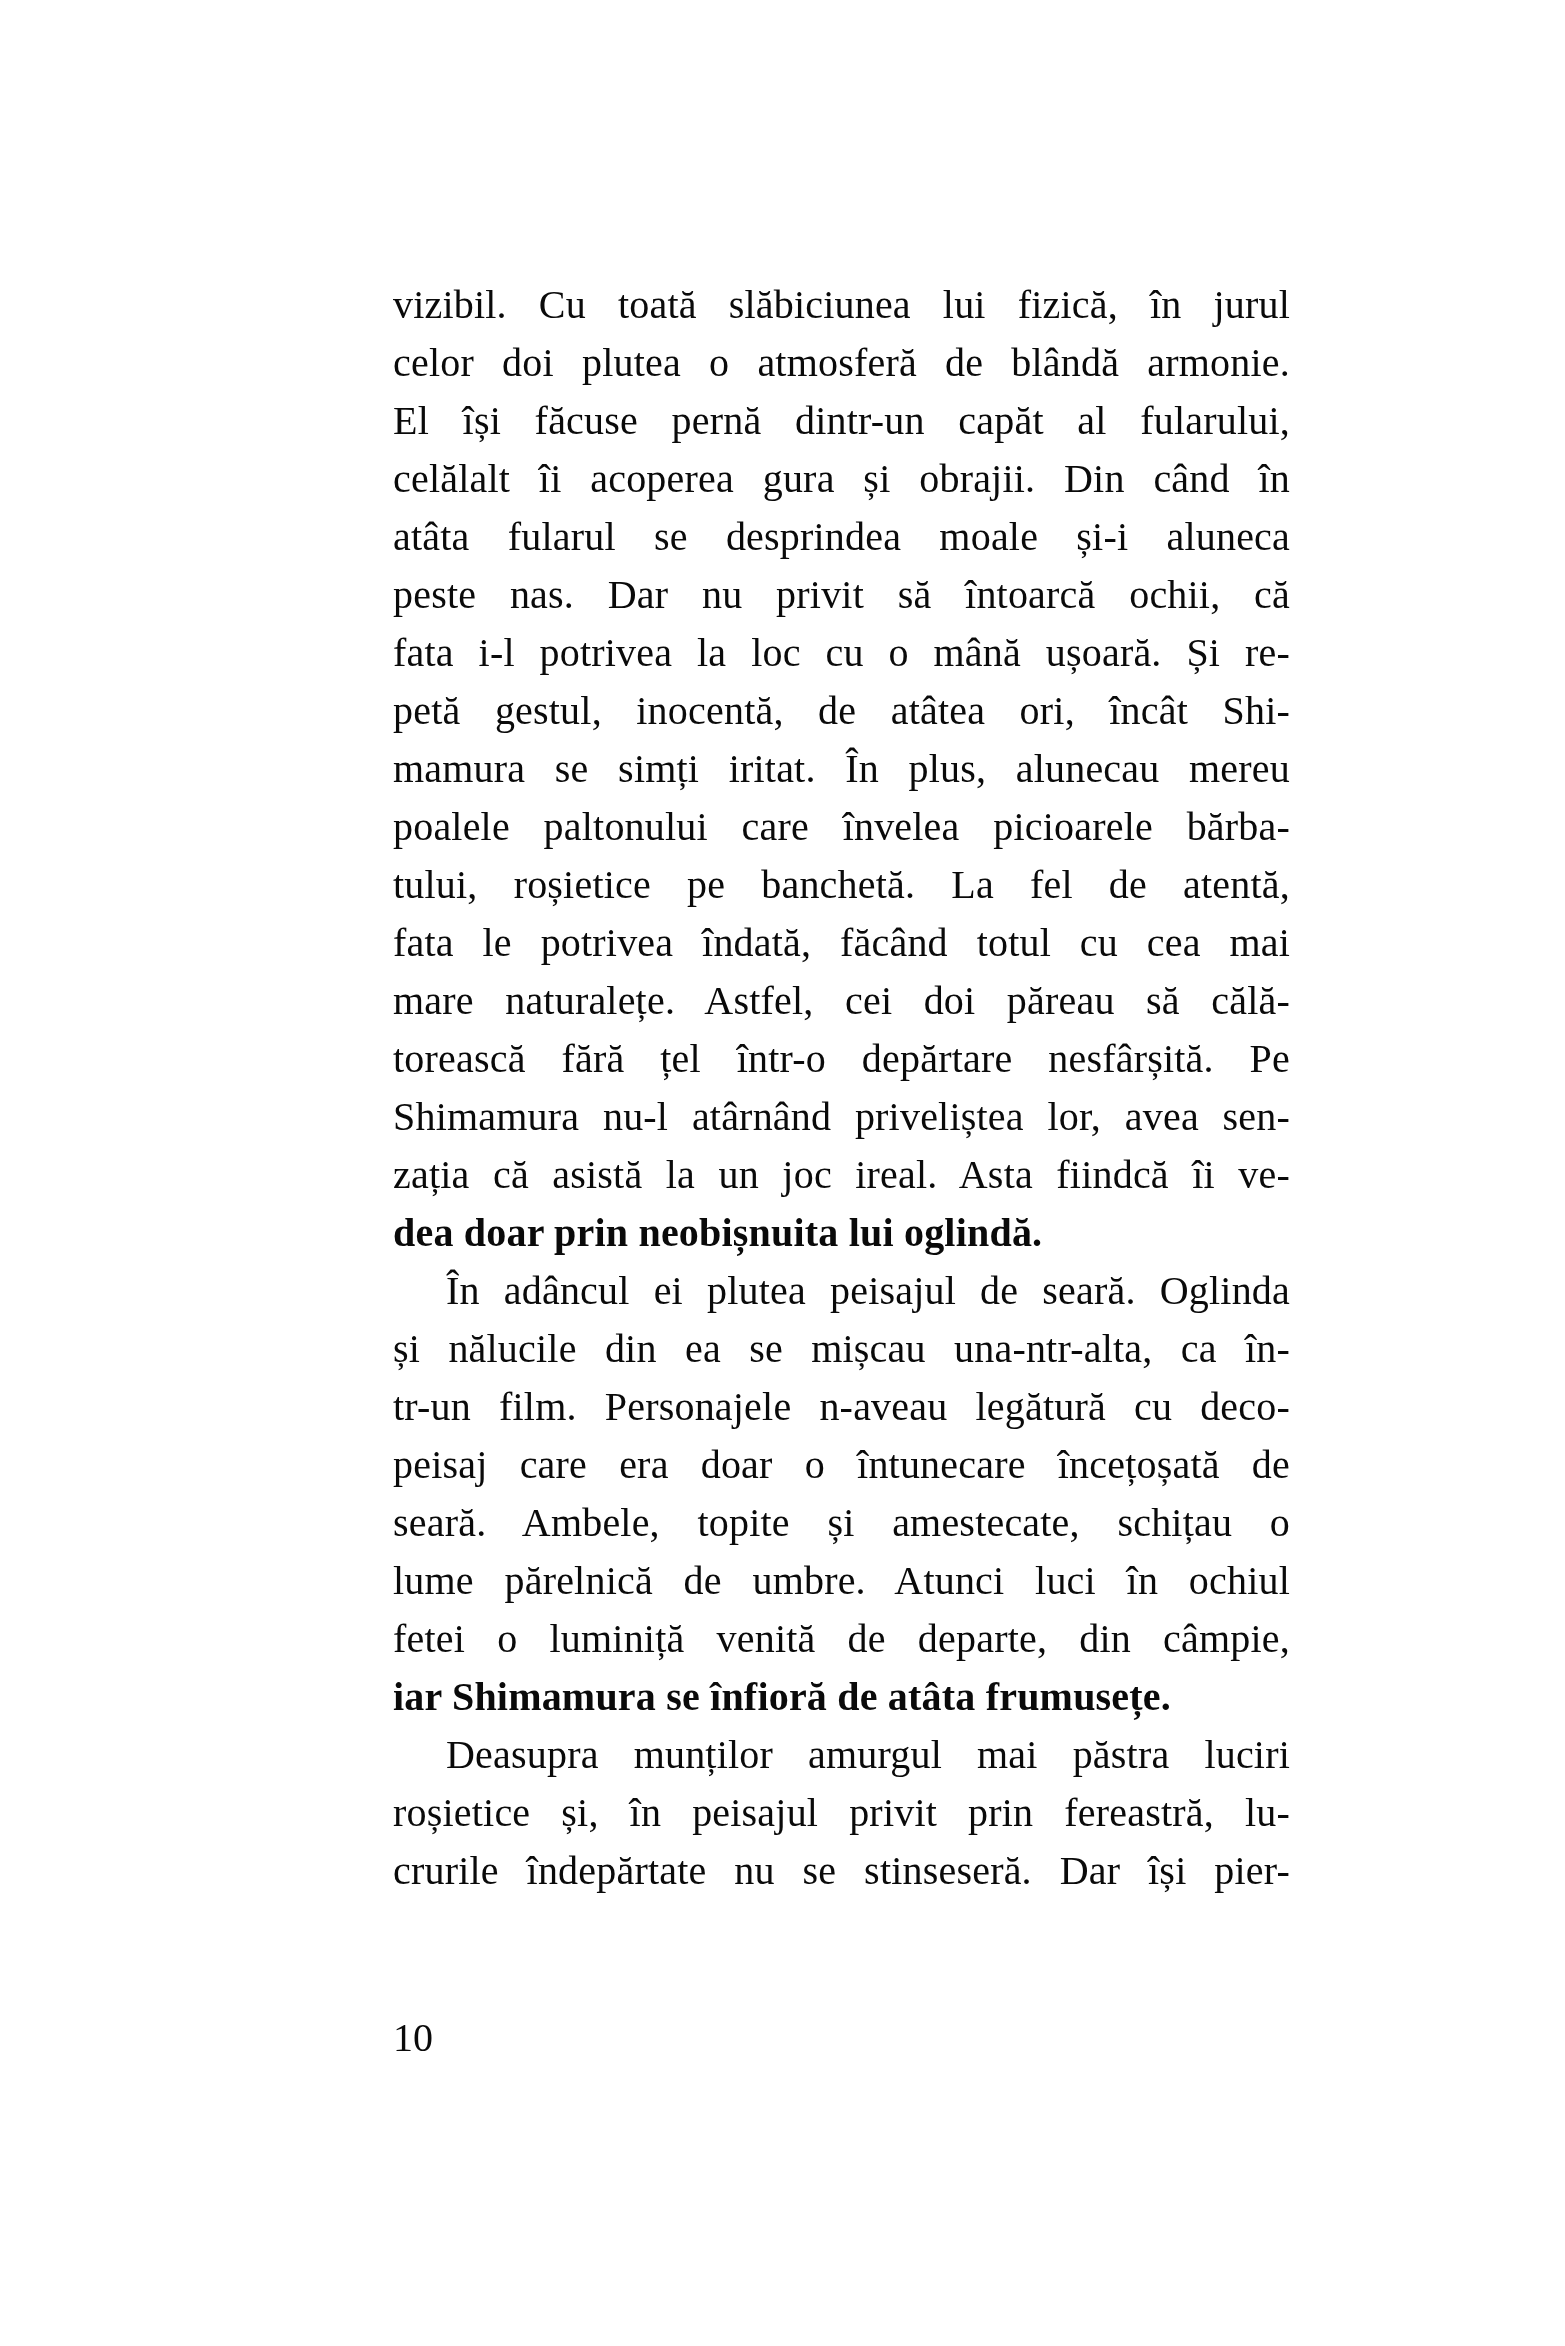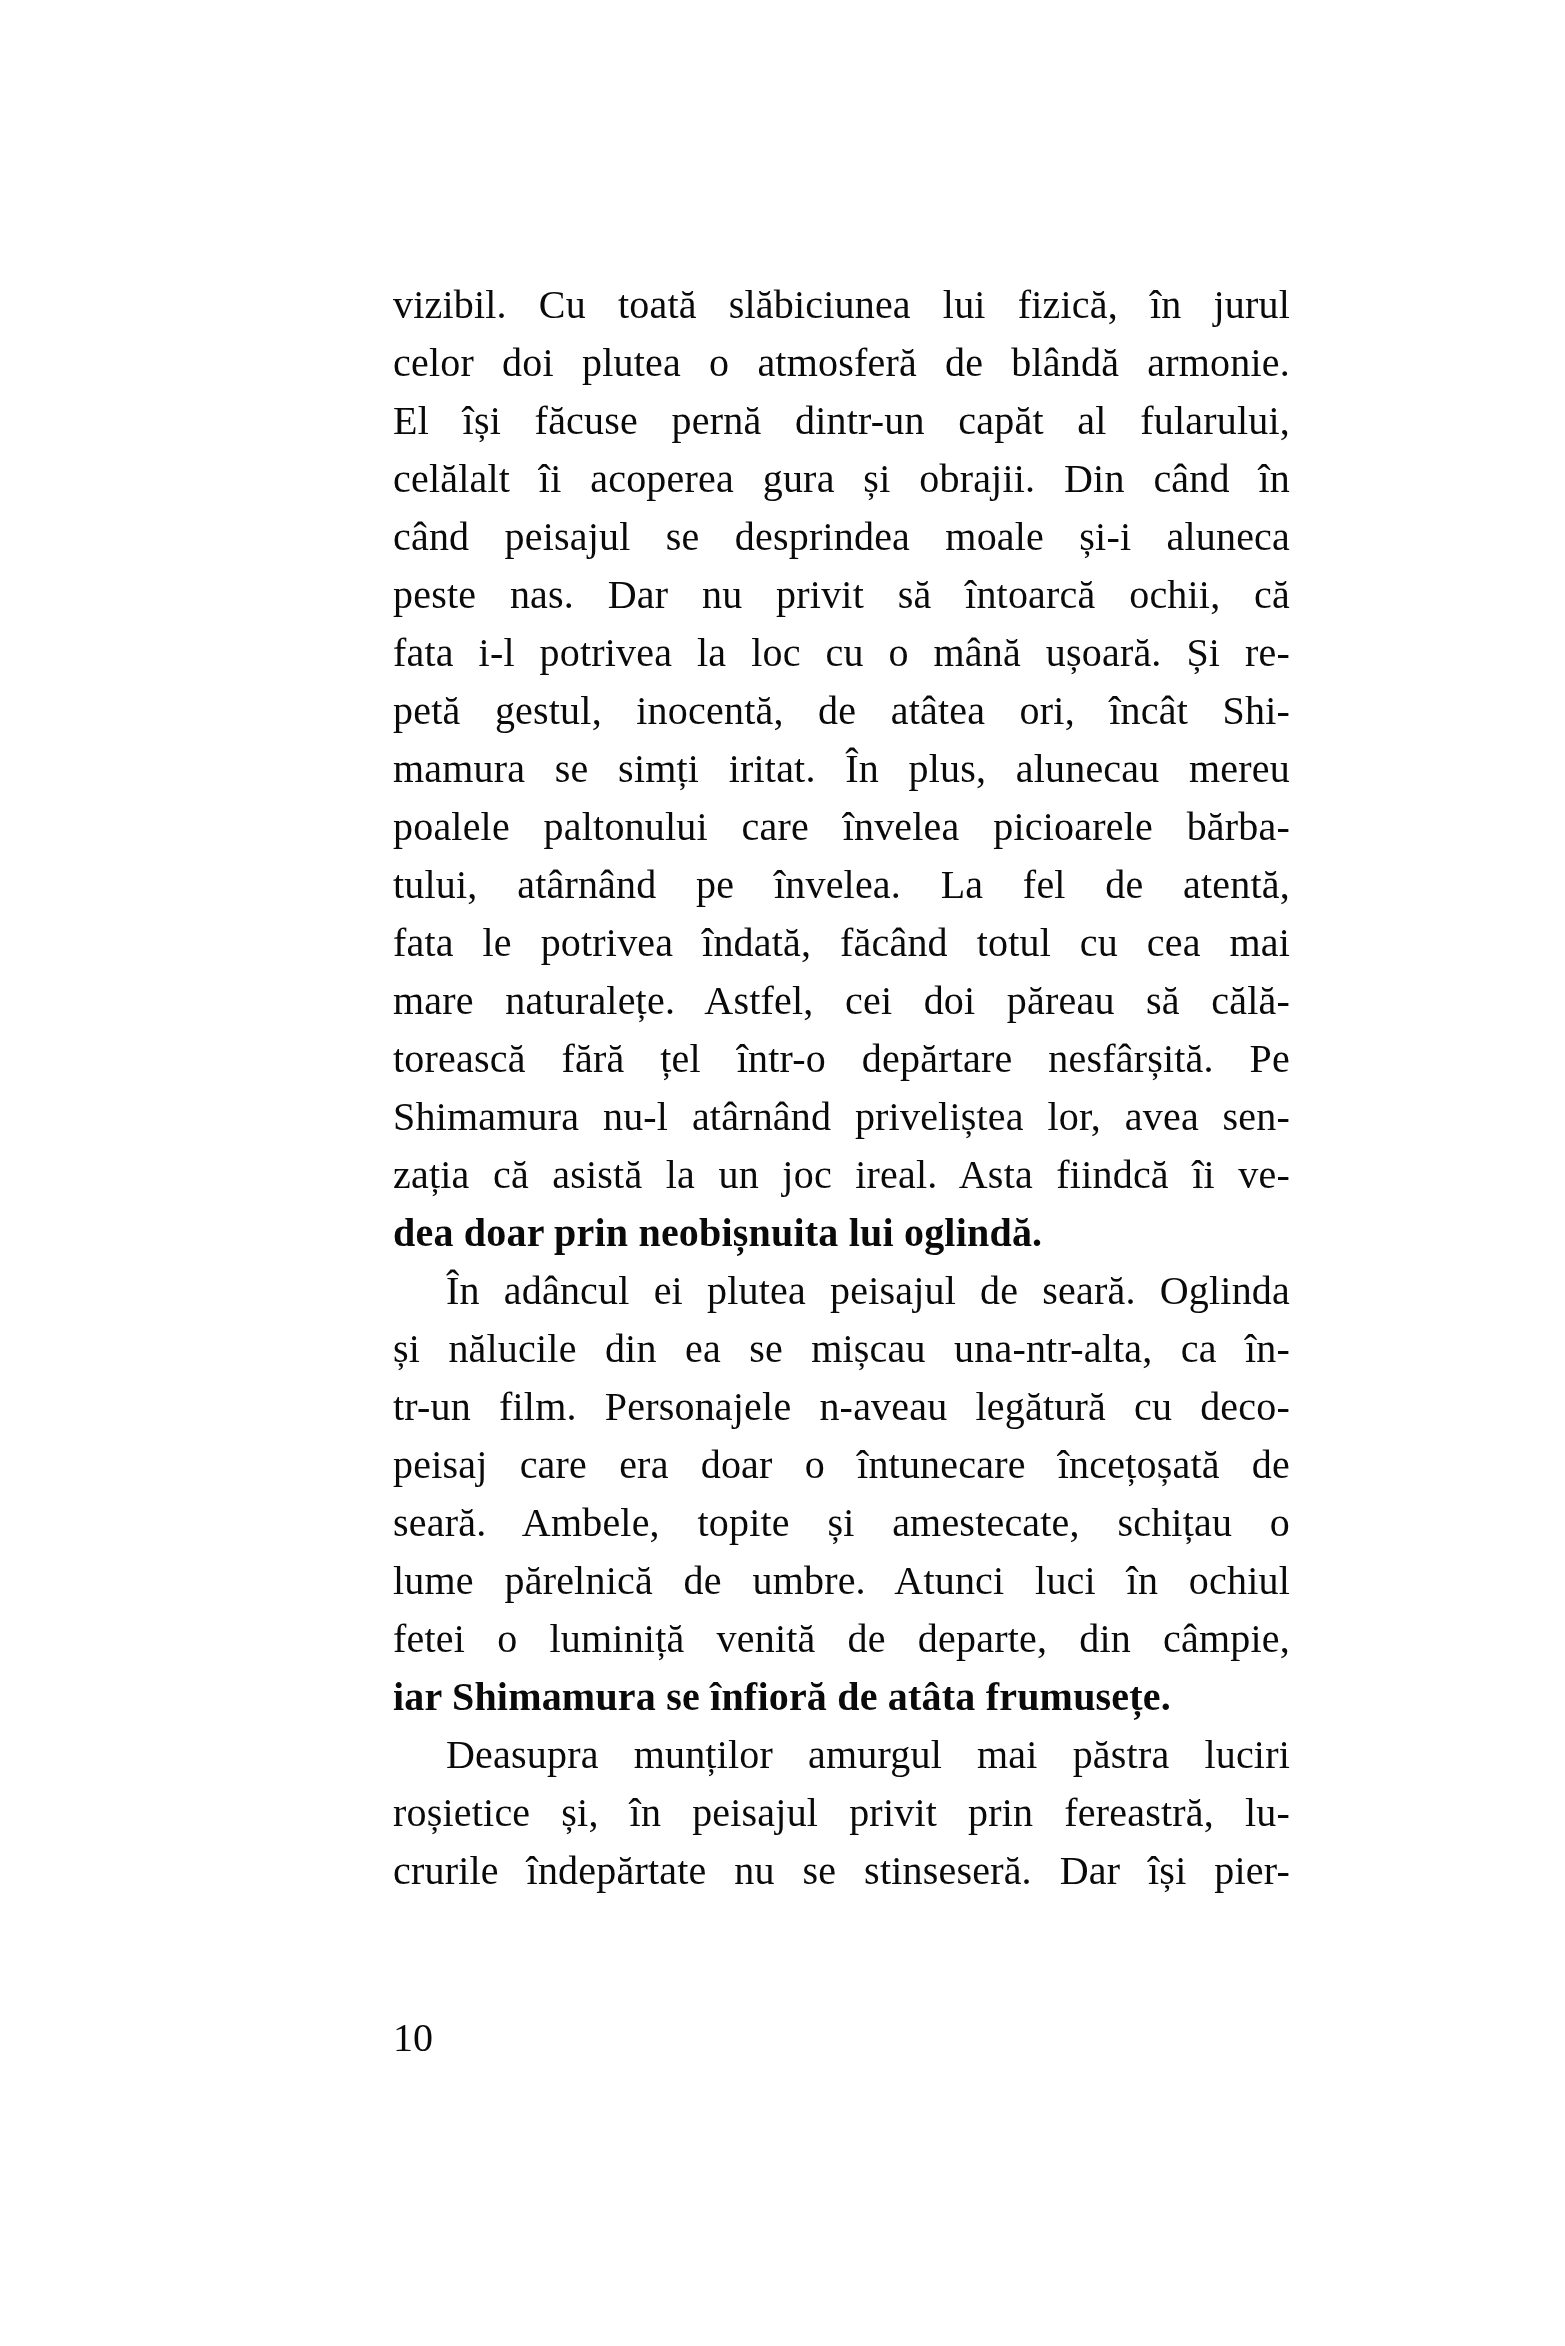--- a/index.html
+++ b/index.html
@@ -51,27 +51,27 @@
 </style>
 </head>
 <body>
 
 <div class="sheet">
   <main class="text-block">
       <div class="line">vizibil. Cu toată slăbiciunea lui fizică, în jurul</div>
       <div class="line">celor doi plutea o atmosferă de blândă armonie.</div>
       <div class="line">El își făcuse pernă dintr-un capăt al fularului,</div>
       <div class="line">celălalt îi acoperea gura și obrajii. Din când în</div>
-      <div class="line">când peisajul se desprindea moale și-i aluneca</div>
+      <div class="line">atâta fularul se desprindea moale și-i aluneca</div>
       <div class="line">peste nas. Dar nu privit să întoarcă ochii, că</div>
       <div class="line">fata i-l potrivea la loc cu o mână ușoară. Și re-</div>
       <div class="line">petă gestul, inocentă, de atâtea ori, încât Shi-</div>
       <div class="line">mamura se simți iritat. În plus, alunecau mereu</div>
       <div class="line">poalele paltonului care învelea picioarele bărba-</div>
-      <div class="line">tului, atârnând pe învelea. La fel de atentă,</div>
+      <div class="line">tului, roșietice pe banchetă. La fel de atentă,</div>
       <div class="line">fata le potrivea îndată, făcând totul cu cea mai</div>
       <div class="line">mare naturalețe. Astfel, cei doi păreau să călă-</div>
       <div class="line">torească fără țel într-o depărtare nesfârșită. Pe</div>
       <div class="line">Shimamura nu-l atârnând priveliștea lor, avea sen-</div>
       <div class="line">zația că asistă la un joc ireal. Asta fiindcă îi ve-</div>
       <div class="line end">dea doar prin neobișnuita lui oglindă.</div>
       <div class="line indent">În adâncul ei plutea peisajul de seară. Oglinda</div>
       <div class="line">și nălucile din ea se mișcau una-ntr-alta, ca în-</div>
       <div class="line">tr-un film. Personajele n-aveau legătură cu deco-</div>
       <div class="line">peisaj care era doar o întunecare încețoșată de</div>

